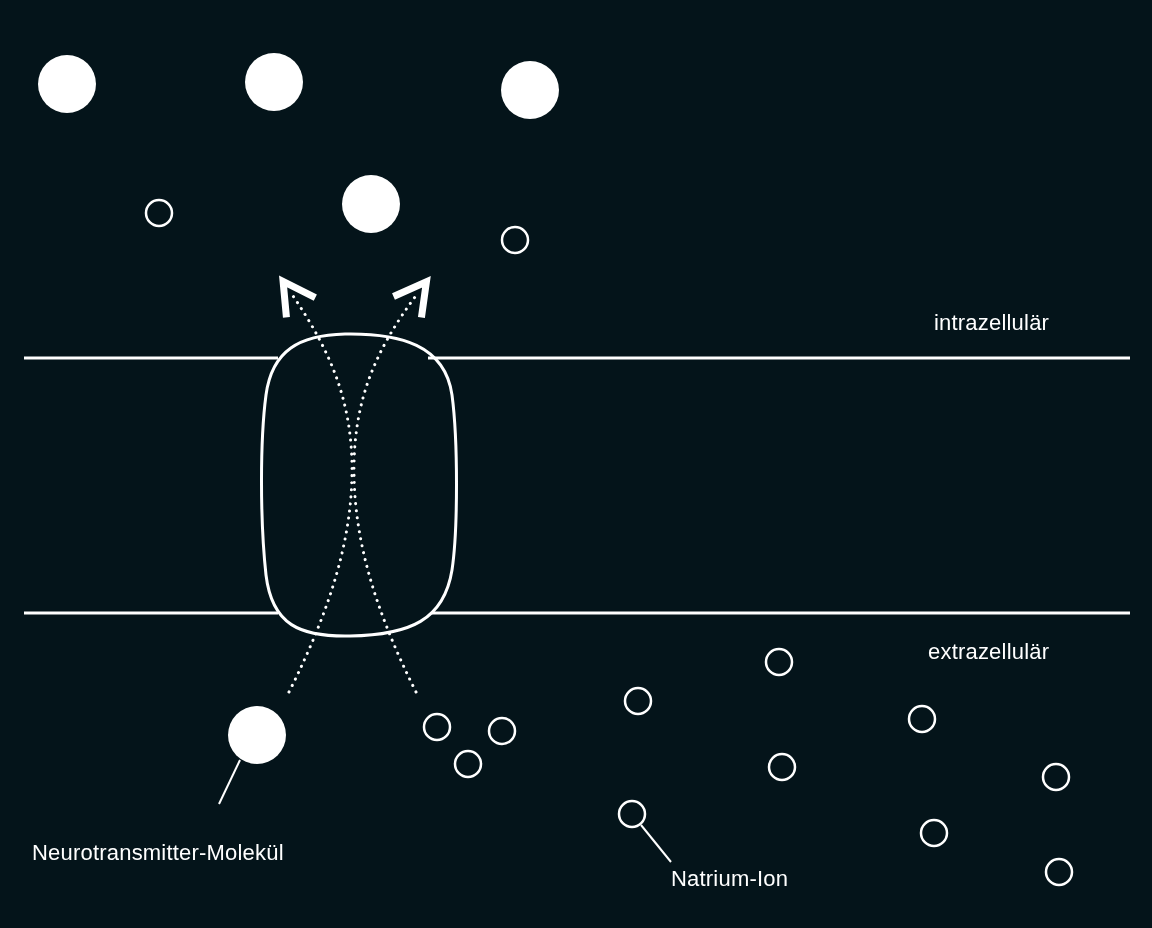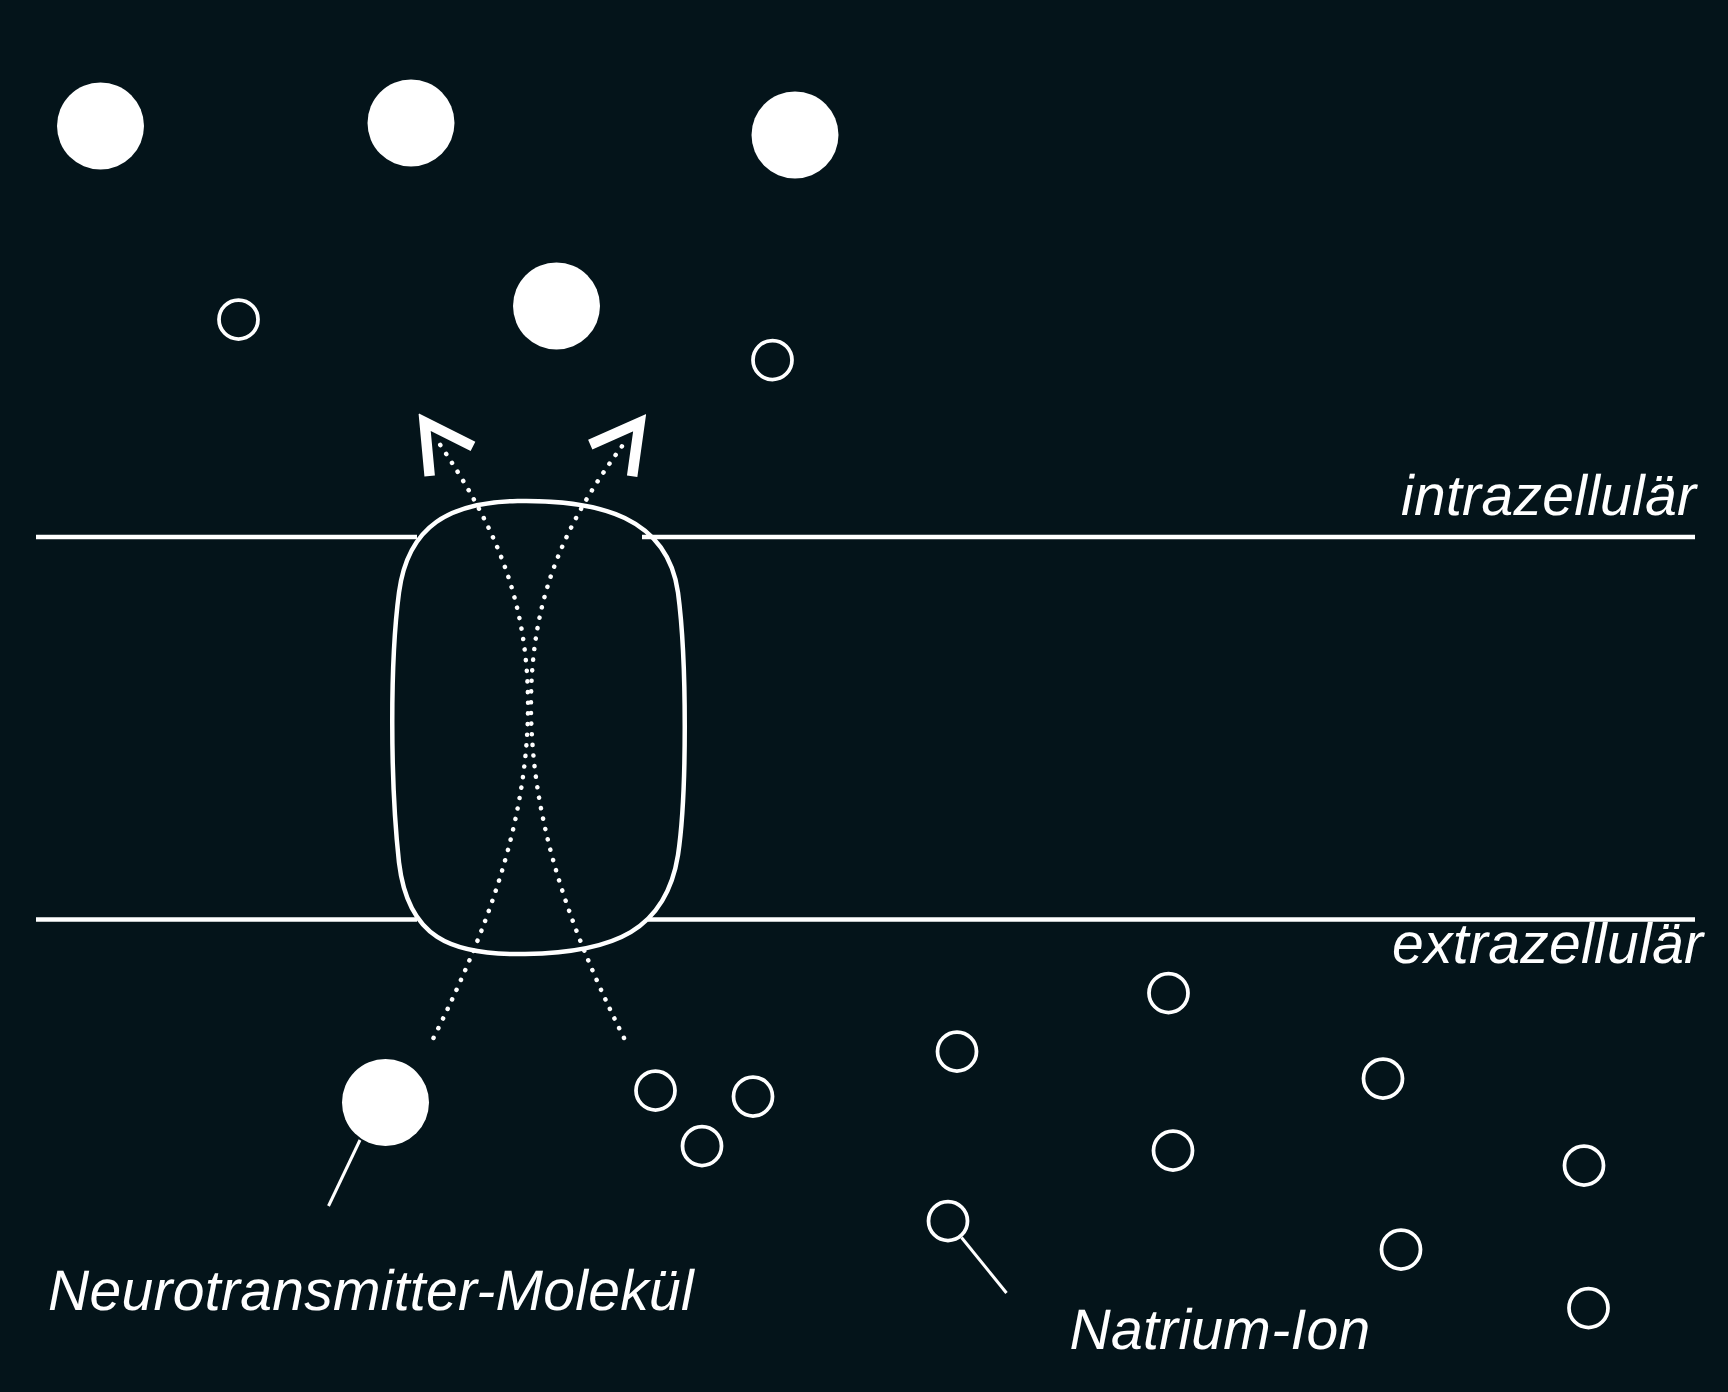--- a/index.html
+++ b/index.html
@@ -4,22 +4,22 @@
   <style>
     html, body { margin: 0; padding: 0; }
     body {
       width: 1152px; height: 928px; overflow: hidden;
       background: #04141a;
       font-family: "Liberation Sans", "DejaVu Sans", sans-serif;
       position: relative;
     }
     #diagram { position: absolute; left: 0; top: 0; }
     .lbl {
-      position: absolute; color: #ffffff; font-size: 38px;
-      white-space: nowrap; letter-spacing: 0.2px; font-style: italic;
+      position: absolute; color: #ffffff; font-size: 22px;
+      white-space: nowrap; letter-spacing: 0.2px;
     }
   </style>
 </head>
 <body>
 
 <svg id="diagram" width="1152" height="928" viewBox="0 0 1152 928">
   <defs>
     <marker id="arrowhead" viewBox="0 0 12 12" refX="6" refY="6" markerWidth="14" markerHeight="14" orient="auto-start-reverse">
       <path d="M1,1 L10,6 L1,11" fill="none" stroke="#ffffff" stroke-width="2"></path>
     </marker>
@@ -59,15 +59,15 @@
     <circle cx="934" cy="833" r="13"></circle>
     <circle cx="1059" cy="872" r="13"></circle>
     <circle cx="632" cy="814" r="13"></circle>
   </g>
 
   <line x1="240" y1="760" x2="219" y2="804" stroke="#fff" stroke-width="2"></line>
   <line x1="641" y1="825" x2="671" y2="862" stroke="#fff" stroke-width="2"></line>
 </svg>
 
 <div class="lbl" style="left:934px; top:310px;">intrazellulär</div>
-<div class="lbl" style="left:928px; top:609px;text-align:center;">extrazellulär</div>
+<div class="lbl" style="left:928px; top:639px;text-align:center;">extrazellulär</div>
 <div class="lbl" style="left:32px; top:812px;margin-top:28px;">Neurotransmitter-Molekül</div>
-<div class="lbl" style="left:671px; top:866px;margin-left:42px;">Natrium-Ion</div>
+<div class="lbl" style="left:671px; top:866px;">Natrium-Ion</div>
 
 </body></html>

